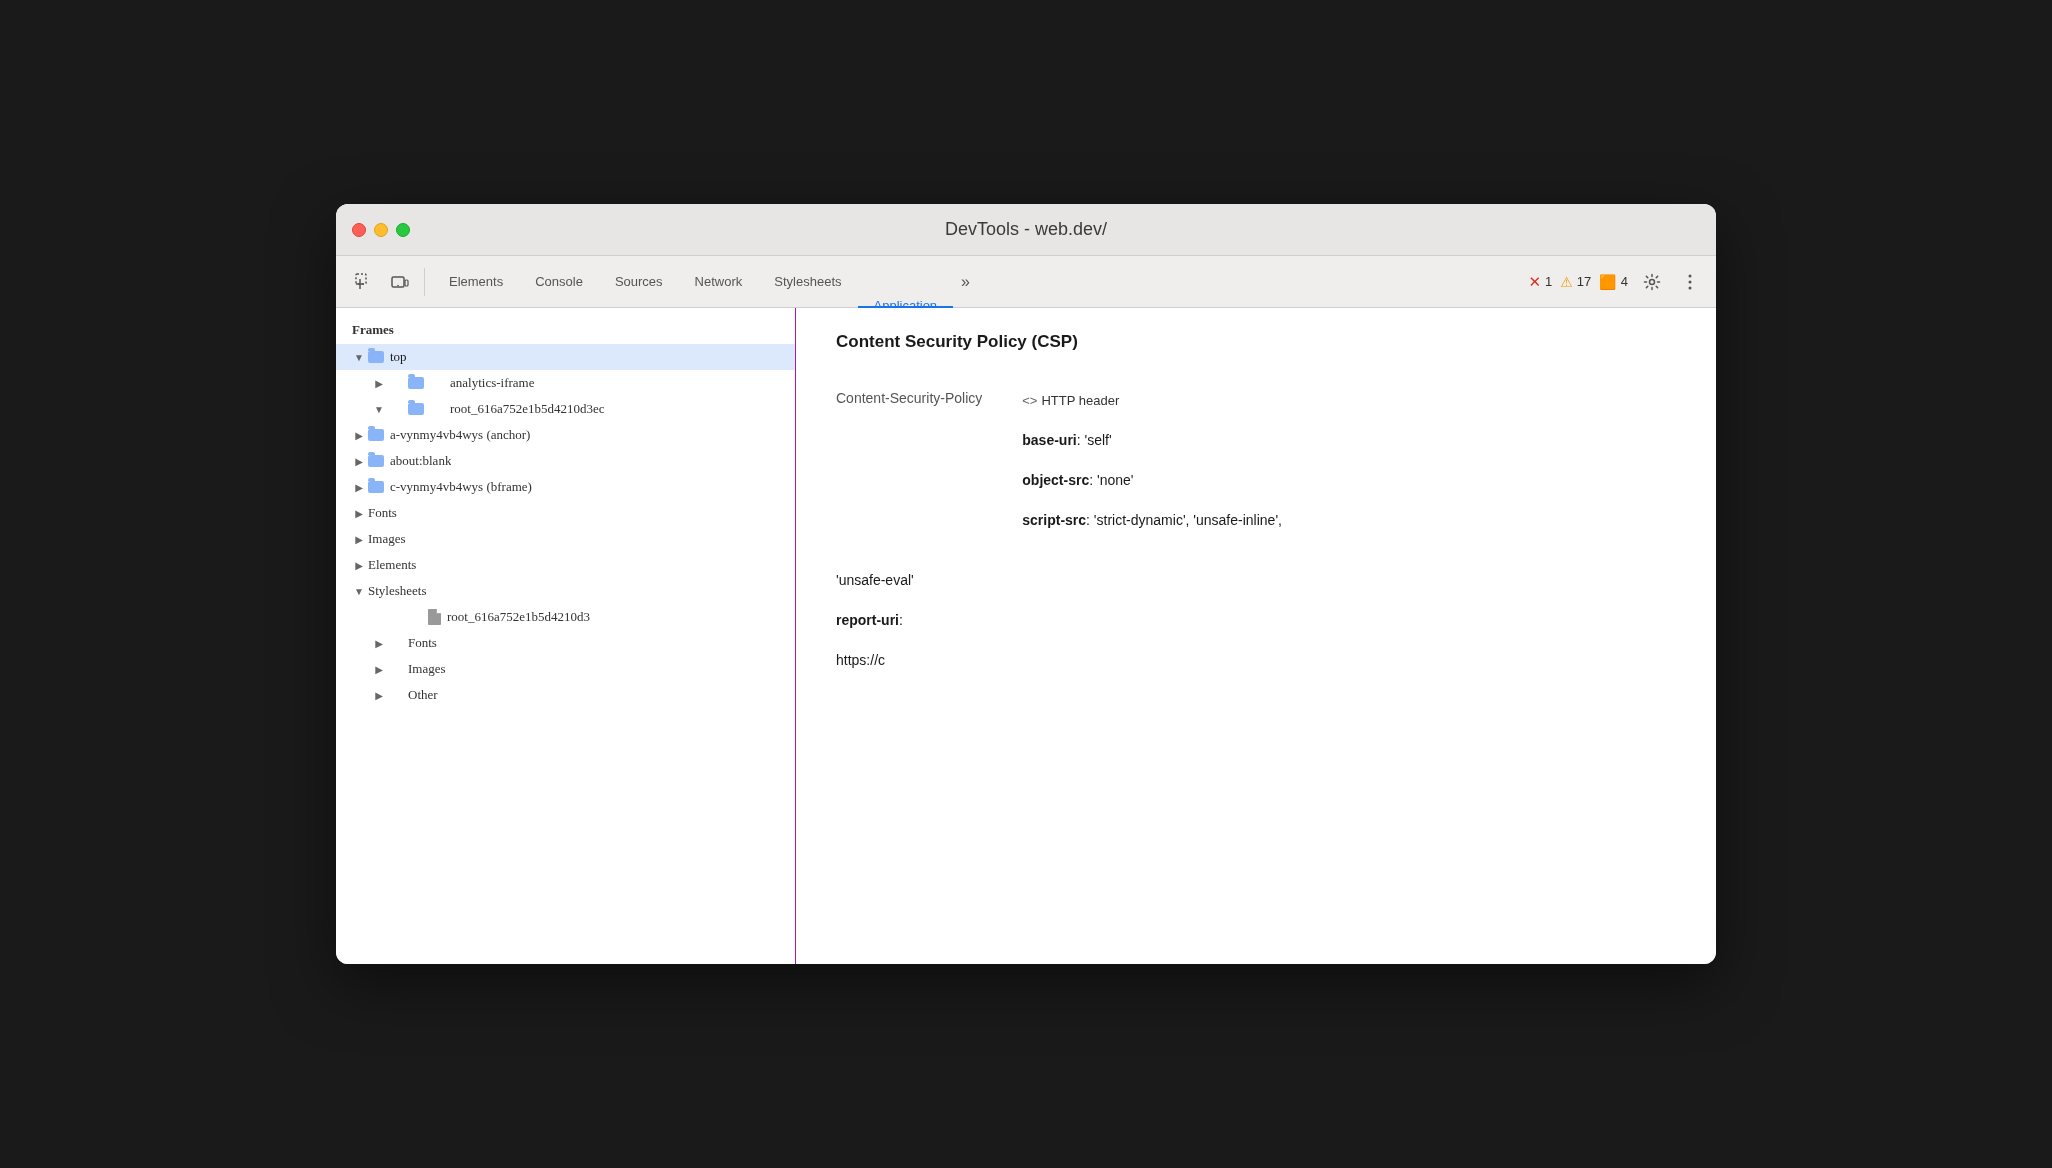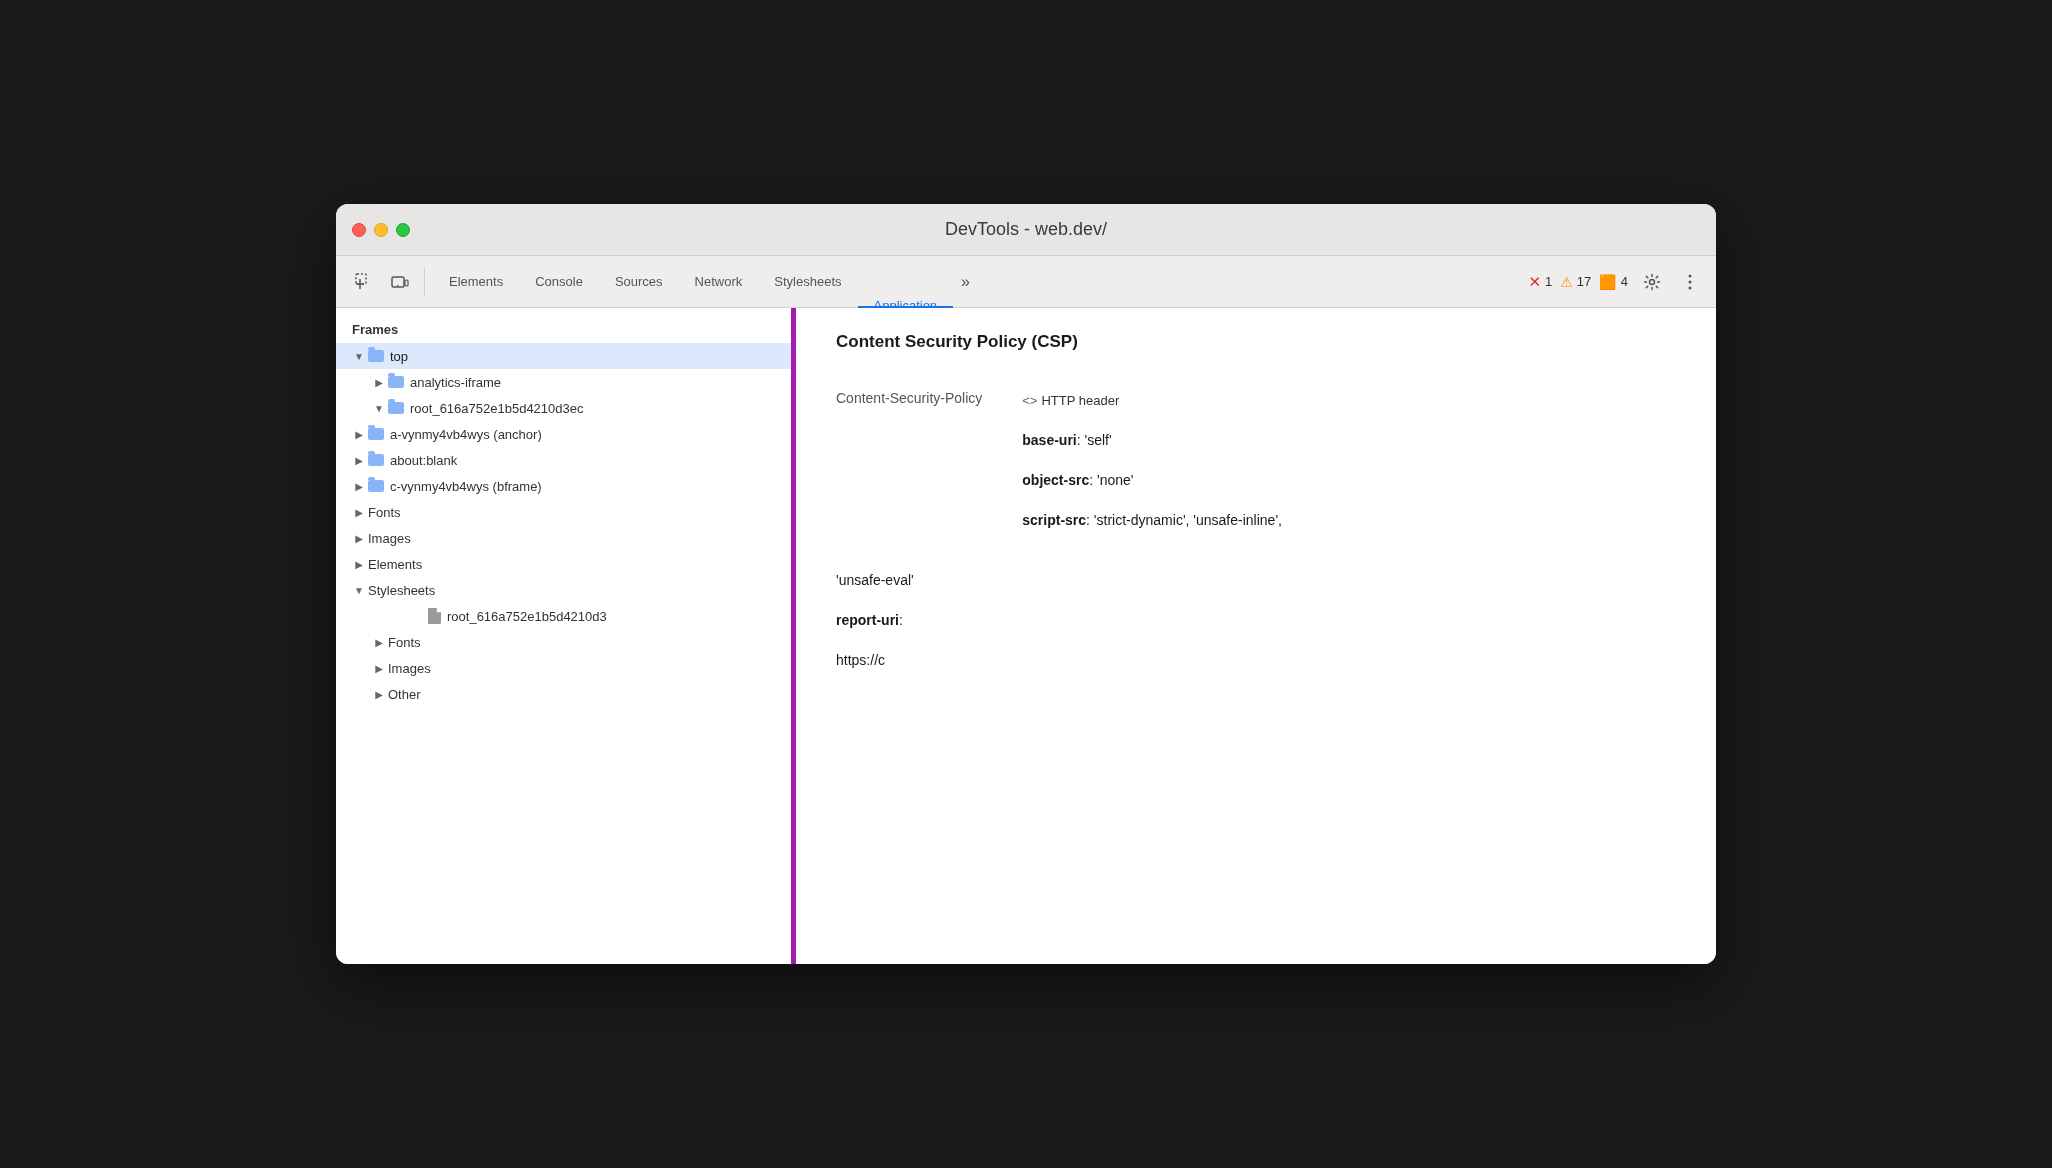--- a/index.html
+++ b/index.html
@@ -145,23 +145,24 @@
     .main {
       display: flex;
       flex: 1;
       overflow: hidden;
     }
     
     .sidebar {
       width: 460px;
       min-width: 460px;
       background: #fff;
-      border-right: 5px solid #a21caf;
+      border-right: 1px solid #a21caf;
       overflow-y: auto;
       padding: 8px 0;
+      font-family: Liberation Serif, serif;
     }
     .sidebar-section-title {
       font-size: 13px;
       font-weight: 600;
       color: #333;
       padding: 6px 16px;
     }
     .tree-item {
       display: flex;
       align-items: center;
@@ -170,21 +171,21 @@
       color: #333;
       cursor: pointer;
       padding-left: 16px;
       height: 26px;
     }
     .tree-item.selected {
       background: #dce8fc;
       color: #1a1a1a;
     }
     .tree-item.level-1 { padding-left: 16px; }
-    .tree-item.level-2 { padding-left: 36px; }
+    .tree-item.level-2 { padding-left: 36px; gap: 20px; }
     .tree-item.level-3 { }
     .tree-item.level-4 { padding-left: 76px; }
     .tree-arrow {
       width: 14px;
       height: 14px;
       display: inline-flex;
       align-items: center;
       justify-content: center;
       font-size: 10px;
       color: #666;

